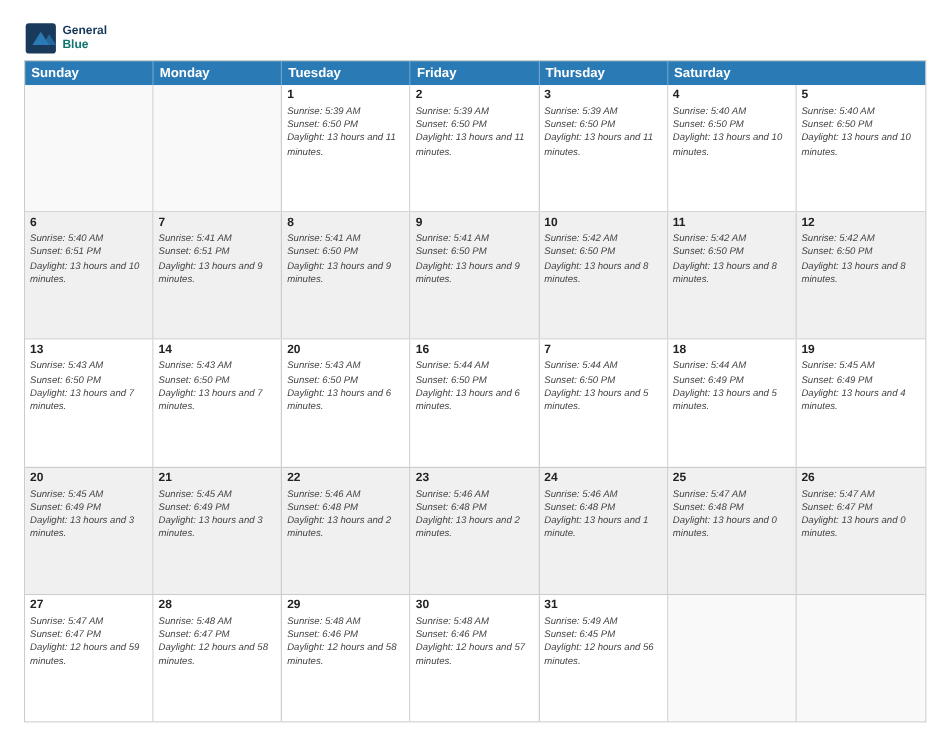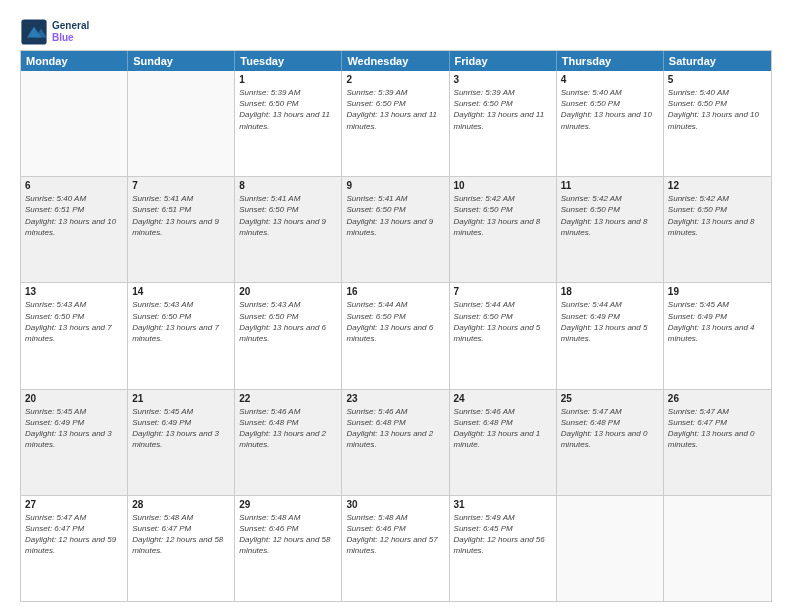--- a/index.html
+++ b/index.html
@@ -27,21 +27,21 @@
       display: flex;
       align-items: center;
       gap: 4px;
     }
     .logo-text {
       font-size: 10px;
       font-weight: bold;
       color: #1a3a5c;
       line-height: 1.2;
     }
-    .logo-blue { color: #8b5cf6; }
+    .logo-blue { color: #0f766e; }
     .logo-icon {
       width: 28px;
       height: 28px;
     }
     .title-block {
       text-align: right;
     }
     .month-year {
       font-size: 36px;
       font-weight: bold;
@@ -127,24 +127,23 @@
       </div>
     </div>
     <div class="title-block">
       <div class="month-year"></div>
       <div class="location"></div>
     </div>
   </div>
 
   <div class="calendar">
     <div class="cal-header">
-    <div class="cal-header-cell">Monday</div>
-        <div class="cal-header-cell">Sunday</div>
+    <div class="cal-header-cell">Sunday</div>
+        <div class="cal-header-cell">Monday</div>
         <div class="cal-header-cell">Tuesday</div>
-        <div class="cal-header-cell">Wednesday</div>
         <div class="cal-header-cell">Friday</div>
         <div class="cal-header-cell">Thursday</div>
         <div class="cal-header-cell">Saturday</div>
       </div>
     <div class="cal-body">
     <div class="cal-row">
           <div class="cal-cell empty"></div>
           <div class="cal-cell empty"></div>
           <div class="cal-cell">
             <span class="day-num">1</span>

